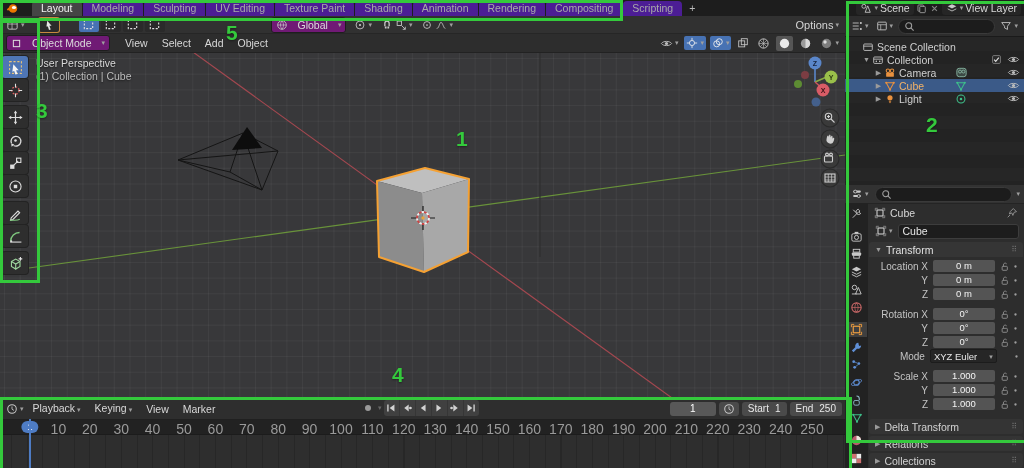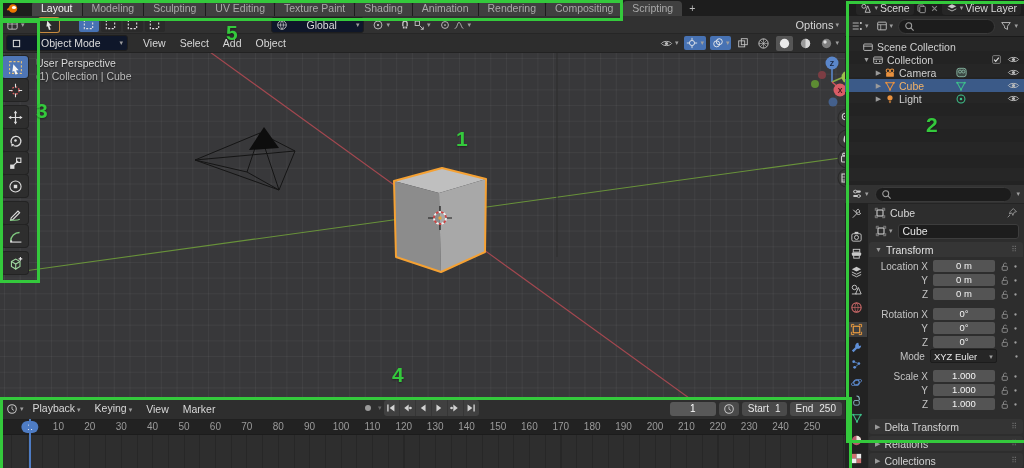--- a/index.html
+++ b/index.html
@@ -7,44 +7,44 @@
        font-family:"Liberation Sans",sans-serif;font-size:11px;color:#d4d4d4;
        -webkit-font-smoothing:antialiased;}
   .ic{display:inline-block;vertical-align:middle;line-height:0;}
   .ic svg{display:block;}
   
   #topbar{position:absolute;left:0;top:0;width:1024px;height:16px;background:#1d1d1d;
           display:flex;align-items:center;z-index:5;}
   #topbar .logo{padding:0 5px 0 6px;}
   .menu{padding:0 7px;font-size:10.5px;color:#d8d8d8;line-height:16px;cursor:default;}
   #tabs{display:flex;align-items:flex-end;height:16px;margin-left:8px;}
-  .tab{padding:0 9px;line-height:15px;font-size:10.5px;color:#a9a9a9;background:#404040;
+  .tab{padding:0 9px;line-height:15px;font-size:10.5px;color:#a9a9a9;background:#4c1d95;
        border-radius:4px 4px 0 0;margin-right:1px;white-space:nowrap;}
   .tab.active{background:#454545;color:#f2f2f2;}
   .tab.plus{background:transparent;color:#bbb;padding:0 6px;}
   #topbar-right{margin-left:auto;display:flex;align-items:center;gap:2px;padding-right:3px;}
   .tb-chip{display:flex;align-items:center;gap:2px;background:#262626;border-radius:3px;
            padding:0 4px;height:13px;font-size:10.5px;color:#d8d8d8;}
   
   .vph{position:absolute;left:0;width:845px;display:flex;align-items:center;z-index:4;}
   #vph1{top:16px;height:17px;background:#313131;border-bottom:1px solid #262626;}
   #vph2{top:34px;height:18px;background:#2d2d2d;border-bottom:1px solid #222;}
   .hbtn{display:flex;align-items:center;gap:2px;border-radius:2px;padding:1px 2px;}
   .hbtn.blue{background:#4772b3;}
   .hbtn.lit{background:#555;}
-  .ddfield{display:flex;align-items:center;gap:19px;background:#0f172a;border:1px solid #1e1e1e;
+  .ddfield{display:flex;align-items:center;gap:10px;background:#701a75;border:1px solid #1e1e1e;
            border-radius:3px;padding:0 4px;height:14px;font-size:10.5px;color:#dcdcdc;}
   .sqbtn{width:20px;height:14px;display:flex;align-items:center;justify-content:center;
          border-radius:2px;background:#2a2a2a;margin-right:2px;}
   .sqbtn.active{background:#4772b3;}
   
   #viewport{position:absolute;left:0;top:52px;width:931px;height:346px;background:#38383a;
     background-image:linear-gradient(rgba(255,255,255,.045) 1px,transparent 1px),
                      linear-gradient(90deg,rgba(255,255,255,.045) 1px,transparent 1px);
-    background-size:15.7px 15.7px;background-position:4px 6px;padding-left:17px;}
+    background-size:15.7px 15.7px;background-position:4px 6px;}
   #vp-overlay-text{position:absolute;left:36px;top:5px;color:#d9d9d9;font-size:10.5px;
     line-height:13px;text-shadow:0 1px 2px rgba(0,0,0,.6);}
   #vp-overlay-text .l2{color:#bdbdbd;}
   
   #toolbar{position:absolute;left:2px;top:56px;width:28px;display:flex;flex-direction:column;z-index:4;}
   .tool{width:26px;height:22px;border-radius:3px;background:#2e2e2e;box-shadow:0 0 0 1px #232323;
         display:flex;align-items:center;justify-content:center;margin-bottom:1px;}
   .tool.active{background:#4f76b5;}
   .tgap{height:4px;}
   
@@ -94,21 +94,21 @@
   #tl-menus{display:flex;align-items:center;}
   #tl-transport{position:absolute;left:360px;top:2px;display:flex;align-items:center;gap:2px;}
   .tpgroup{display:flex;background:#404040;border-radius:3px;overflow:hidden;}
   .tpbtn{width:15px;height:16px;display:flex;align-items:center;justify-content:center;border-right:1px solid #363636;}
   #tl-right{margin-left:auto;display:flex;align-items:center;gap:3px;padding-right:3px;}
   .framefield{width:46px;height:14px;background:#585858;border-radius:3px;color:#fff;
     text-align:center;line-height:14px;font-size:10px;}
   .rangeseg{display:flex;align-items:center;background:#4a4a4a;height:14px;border-radius:3px;
     padding:0 6px;gap:6px;color:#e8e8e8;font-size:10px;}
   #tl-ruler{position:relative;height:14px;background:#222;border-bottom:1px solid #1c1c1c;}
-  .tick{position:absolute;top:1px;transform:translateX(-50%);font-size:10px;color:#9a9a9a;}
+  .tick{position:absolute;top:1px;transform:translateX(-50%);font-size:14px;color:#9a9a9a;}
   #playhead-chip{position:absolute;left:30px;top:1px;transform:translateX(-50%);background:#4e7cc4;
     color:#fff;font-size:9.5px;line-height:12px;height:12px;padding:0 6px;border-radius:7px;}
   #playhead-line{position:absolute;left:29px;top:21px;width:2px;height:49px;background:#4e7cc4;}
   #tl-body{height:35px;background:#2e2e2e;
     background-image:repeating-linear-gradient(90deg,#272727 0 1px,transparent 1px 15.7px);
     background-position:11px 0;}
   
   .ann{position:absolute;border:3px solid #34c93c;z-index:9;pointer-events:none;}
   .annlbl{position:absolute;z-index:10;color:#34c93c;font-size:21px;font-weight:bold;
     pointer-events:none;text-shadow:0 1px 2px rgba(0,0,0,.4);}

